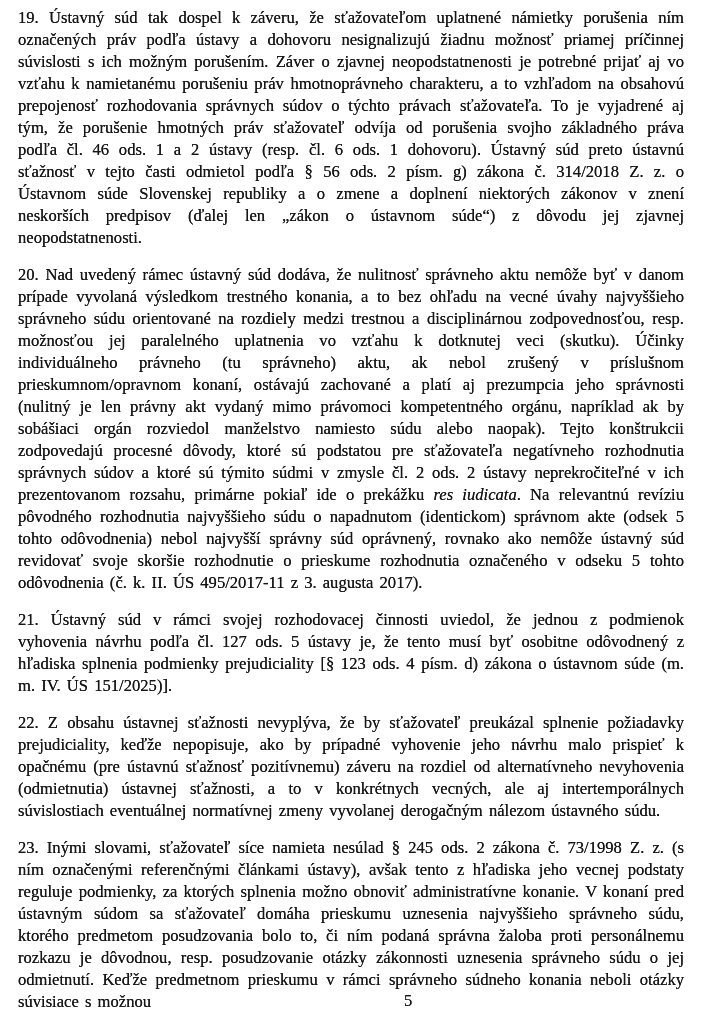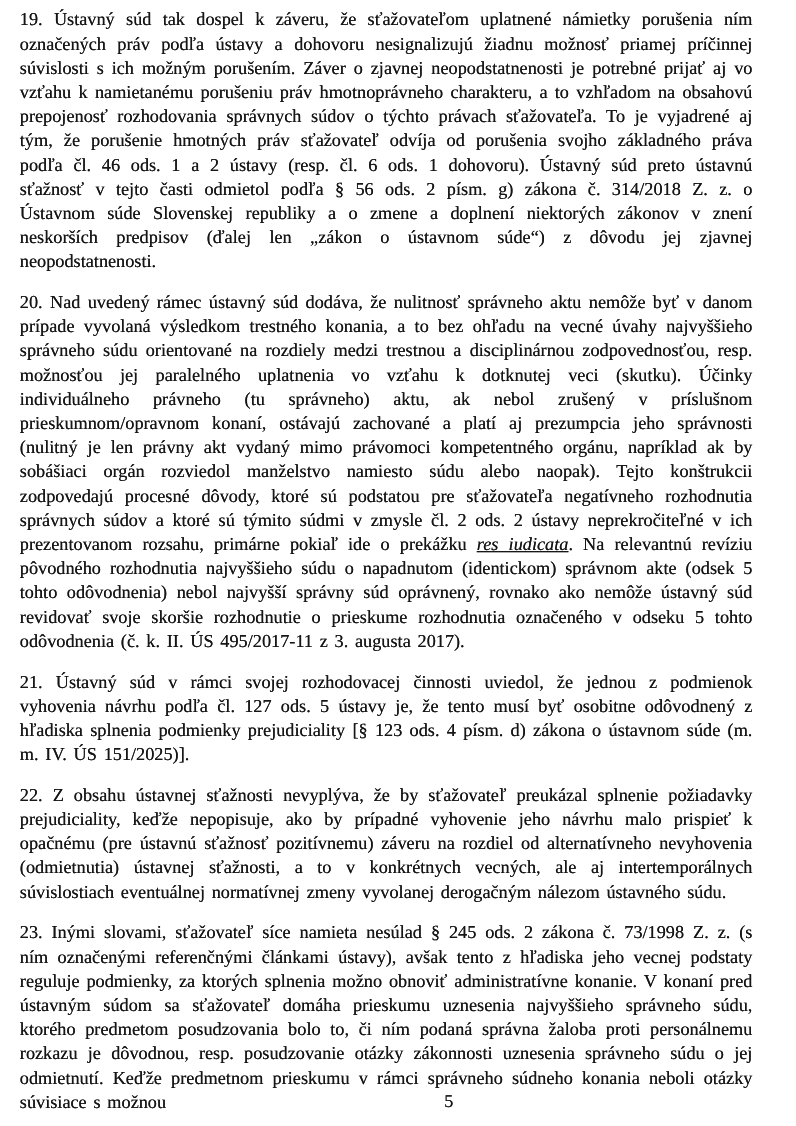--- a/index.html
+++ b/index.html
@@ -27,21 +27,21 @@
     word-spacing: 0.12em;
   }
   .heading {
     margin: 20px 0 15px 0;
     font-size: 16.8px;
     line-height: 23px;
     font-weight: bold;
     text-align: justify;
     word-spacing: 0.10em;
   }
-  .seg-italic { font-style: italic; text-decoration: underline; }
+  .seg-italic { font-style: italic; }
   .page-footer {
     position: absolute;
     top: 990px;
     left: 0;
     width: 724px;
     box-sizing: border-box;
     padding-left: 92px; 
     text-align: center;
     font-size: 16.5px;
     line-height: 22px;

